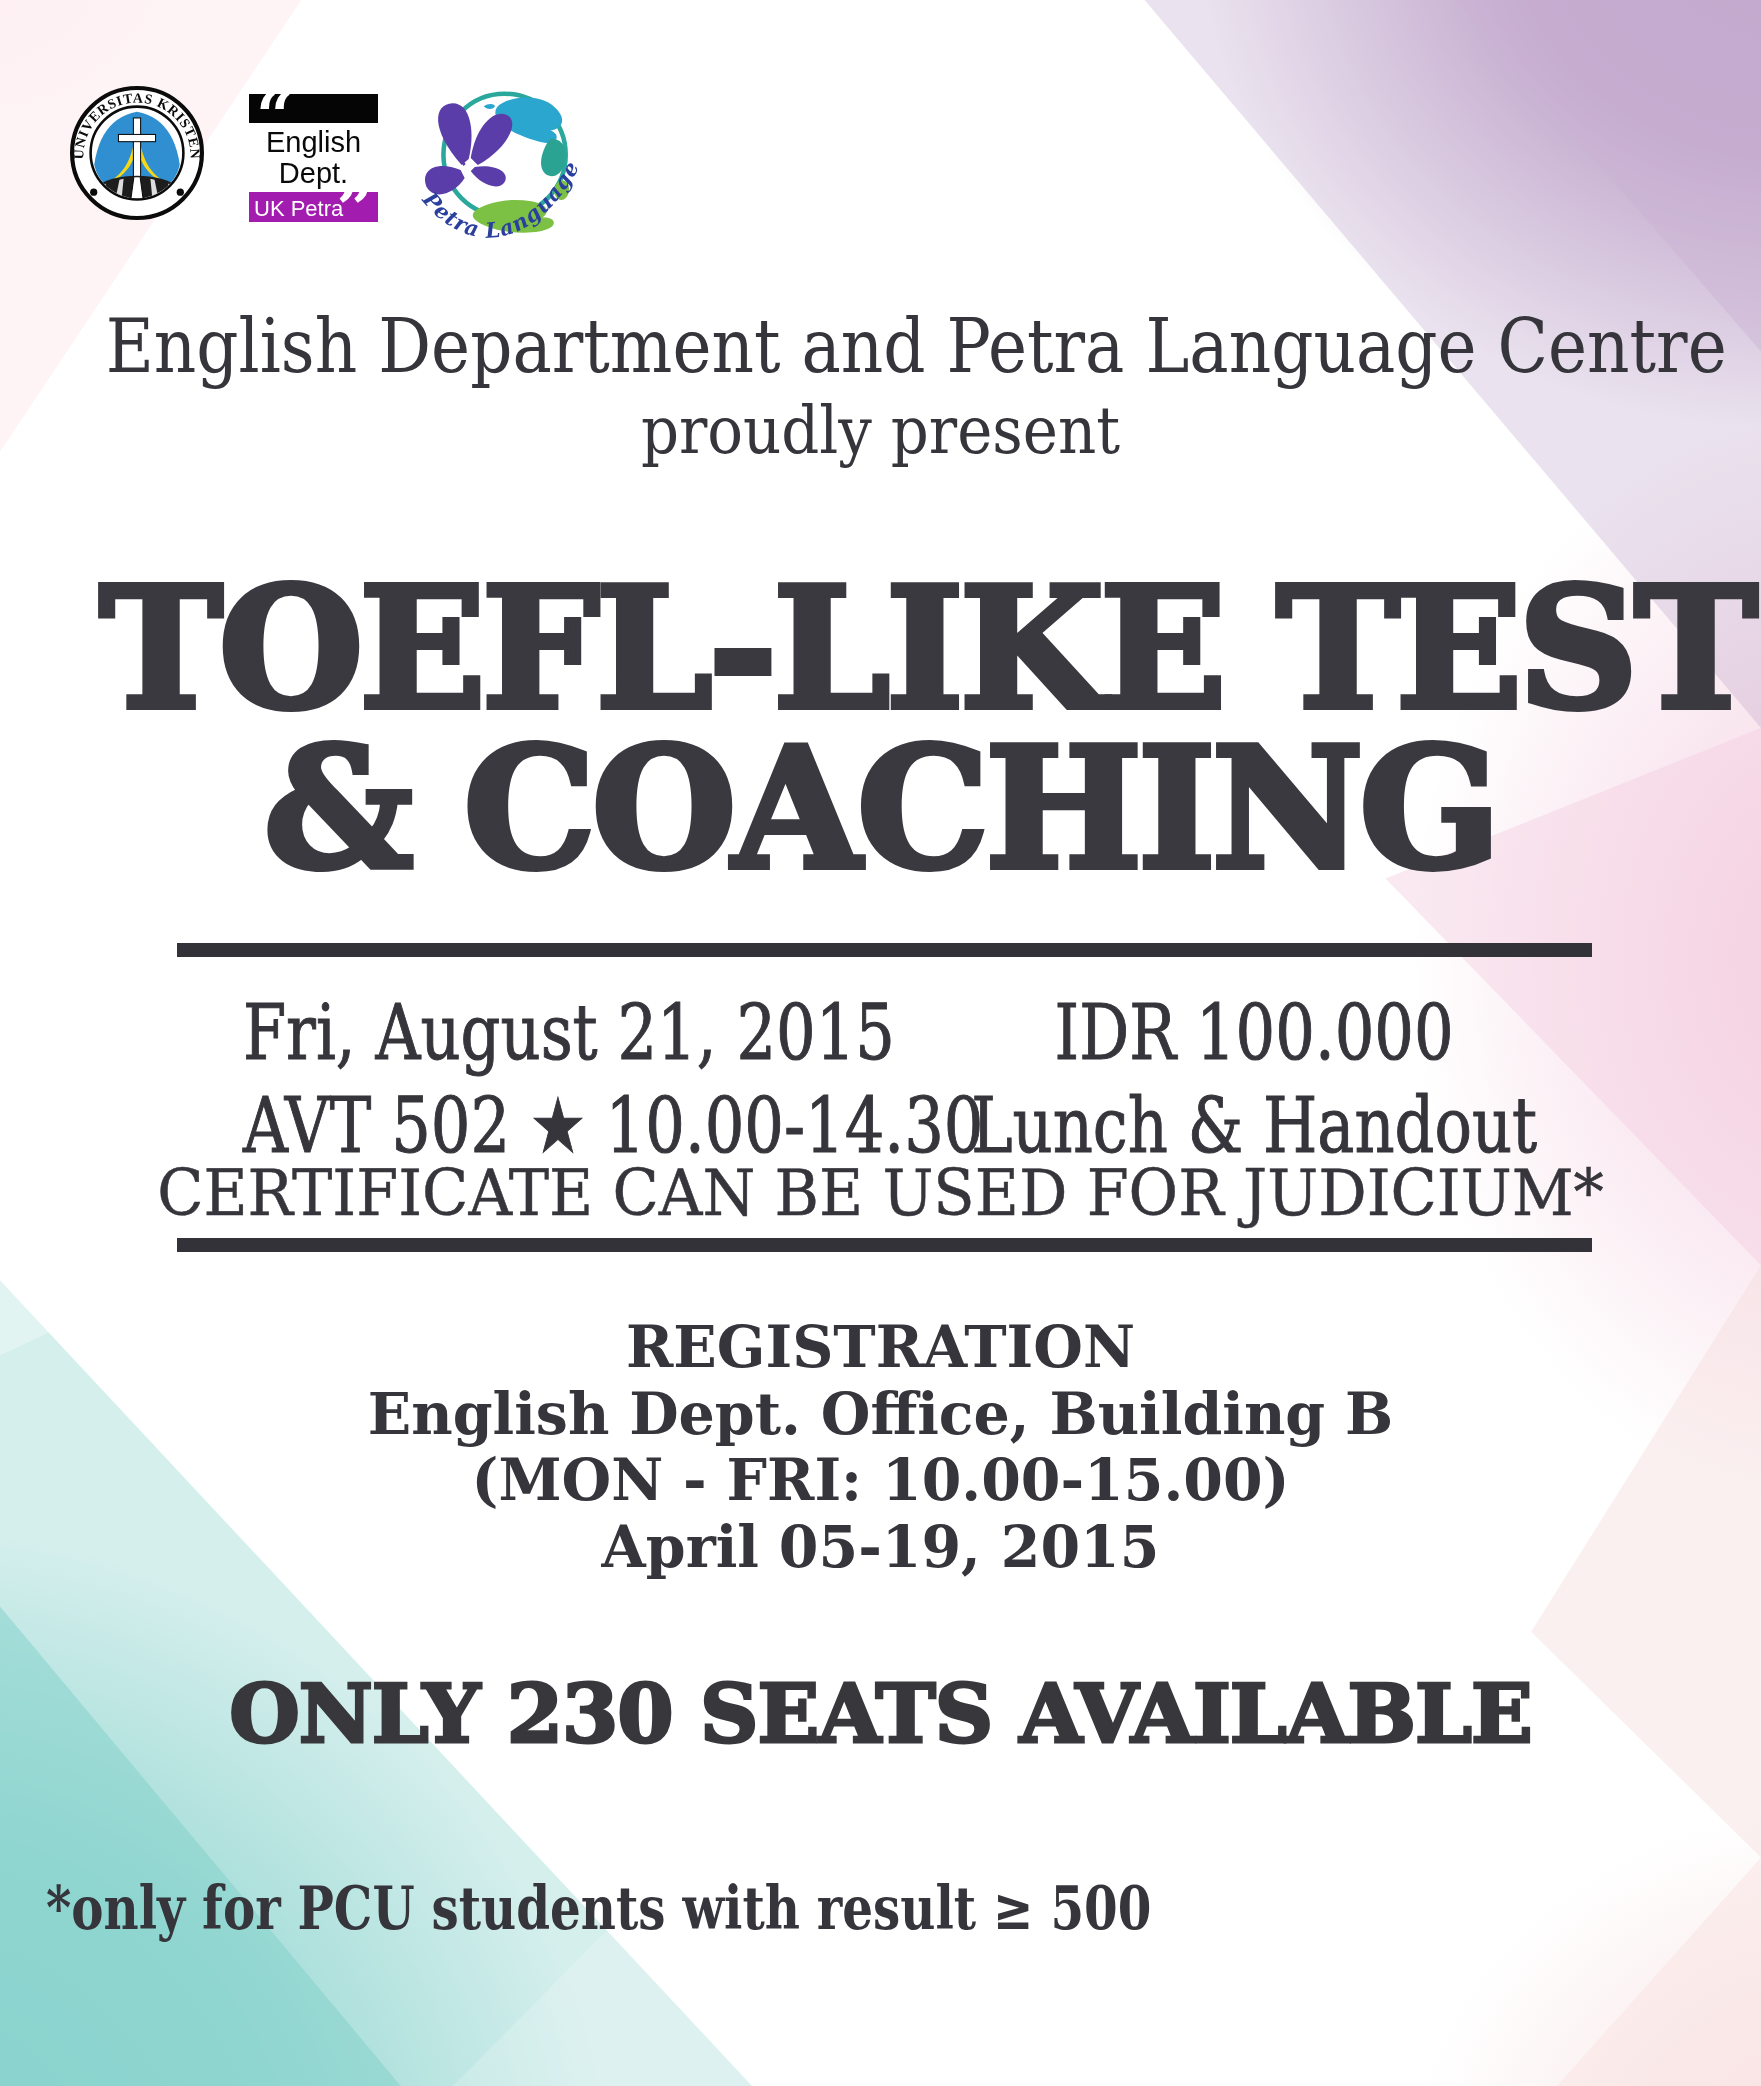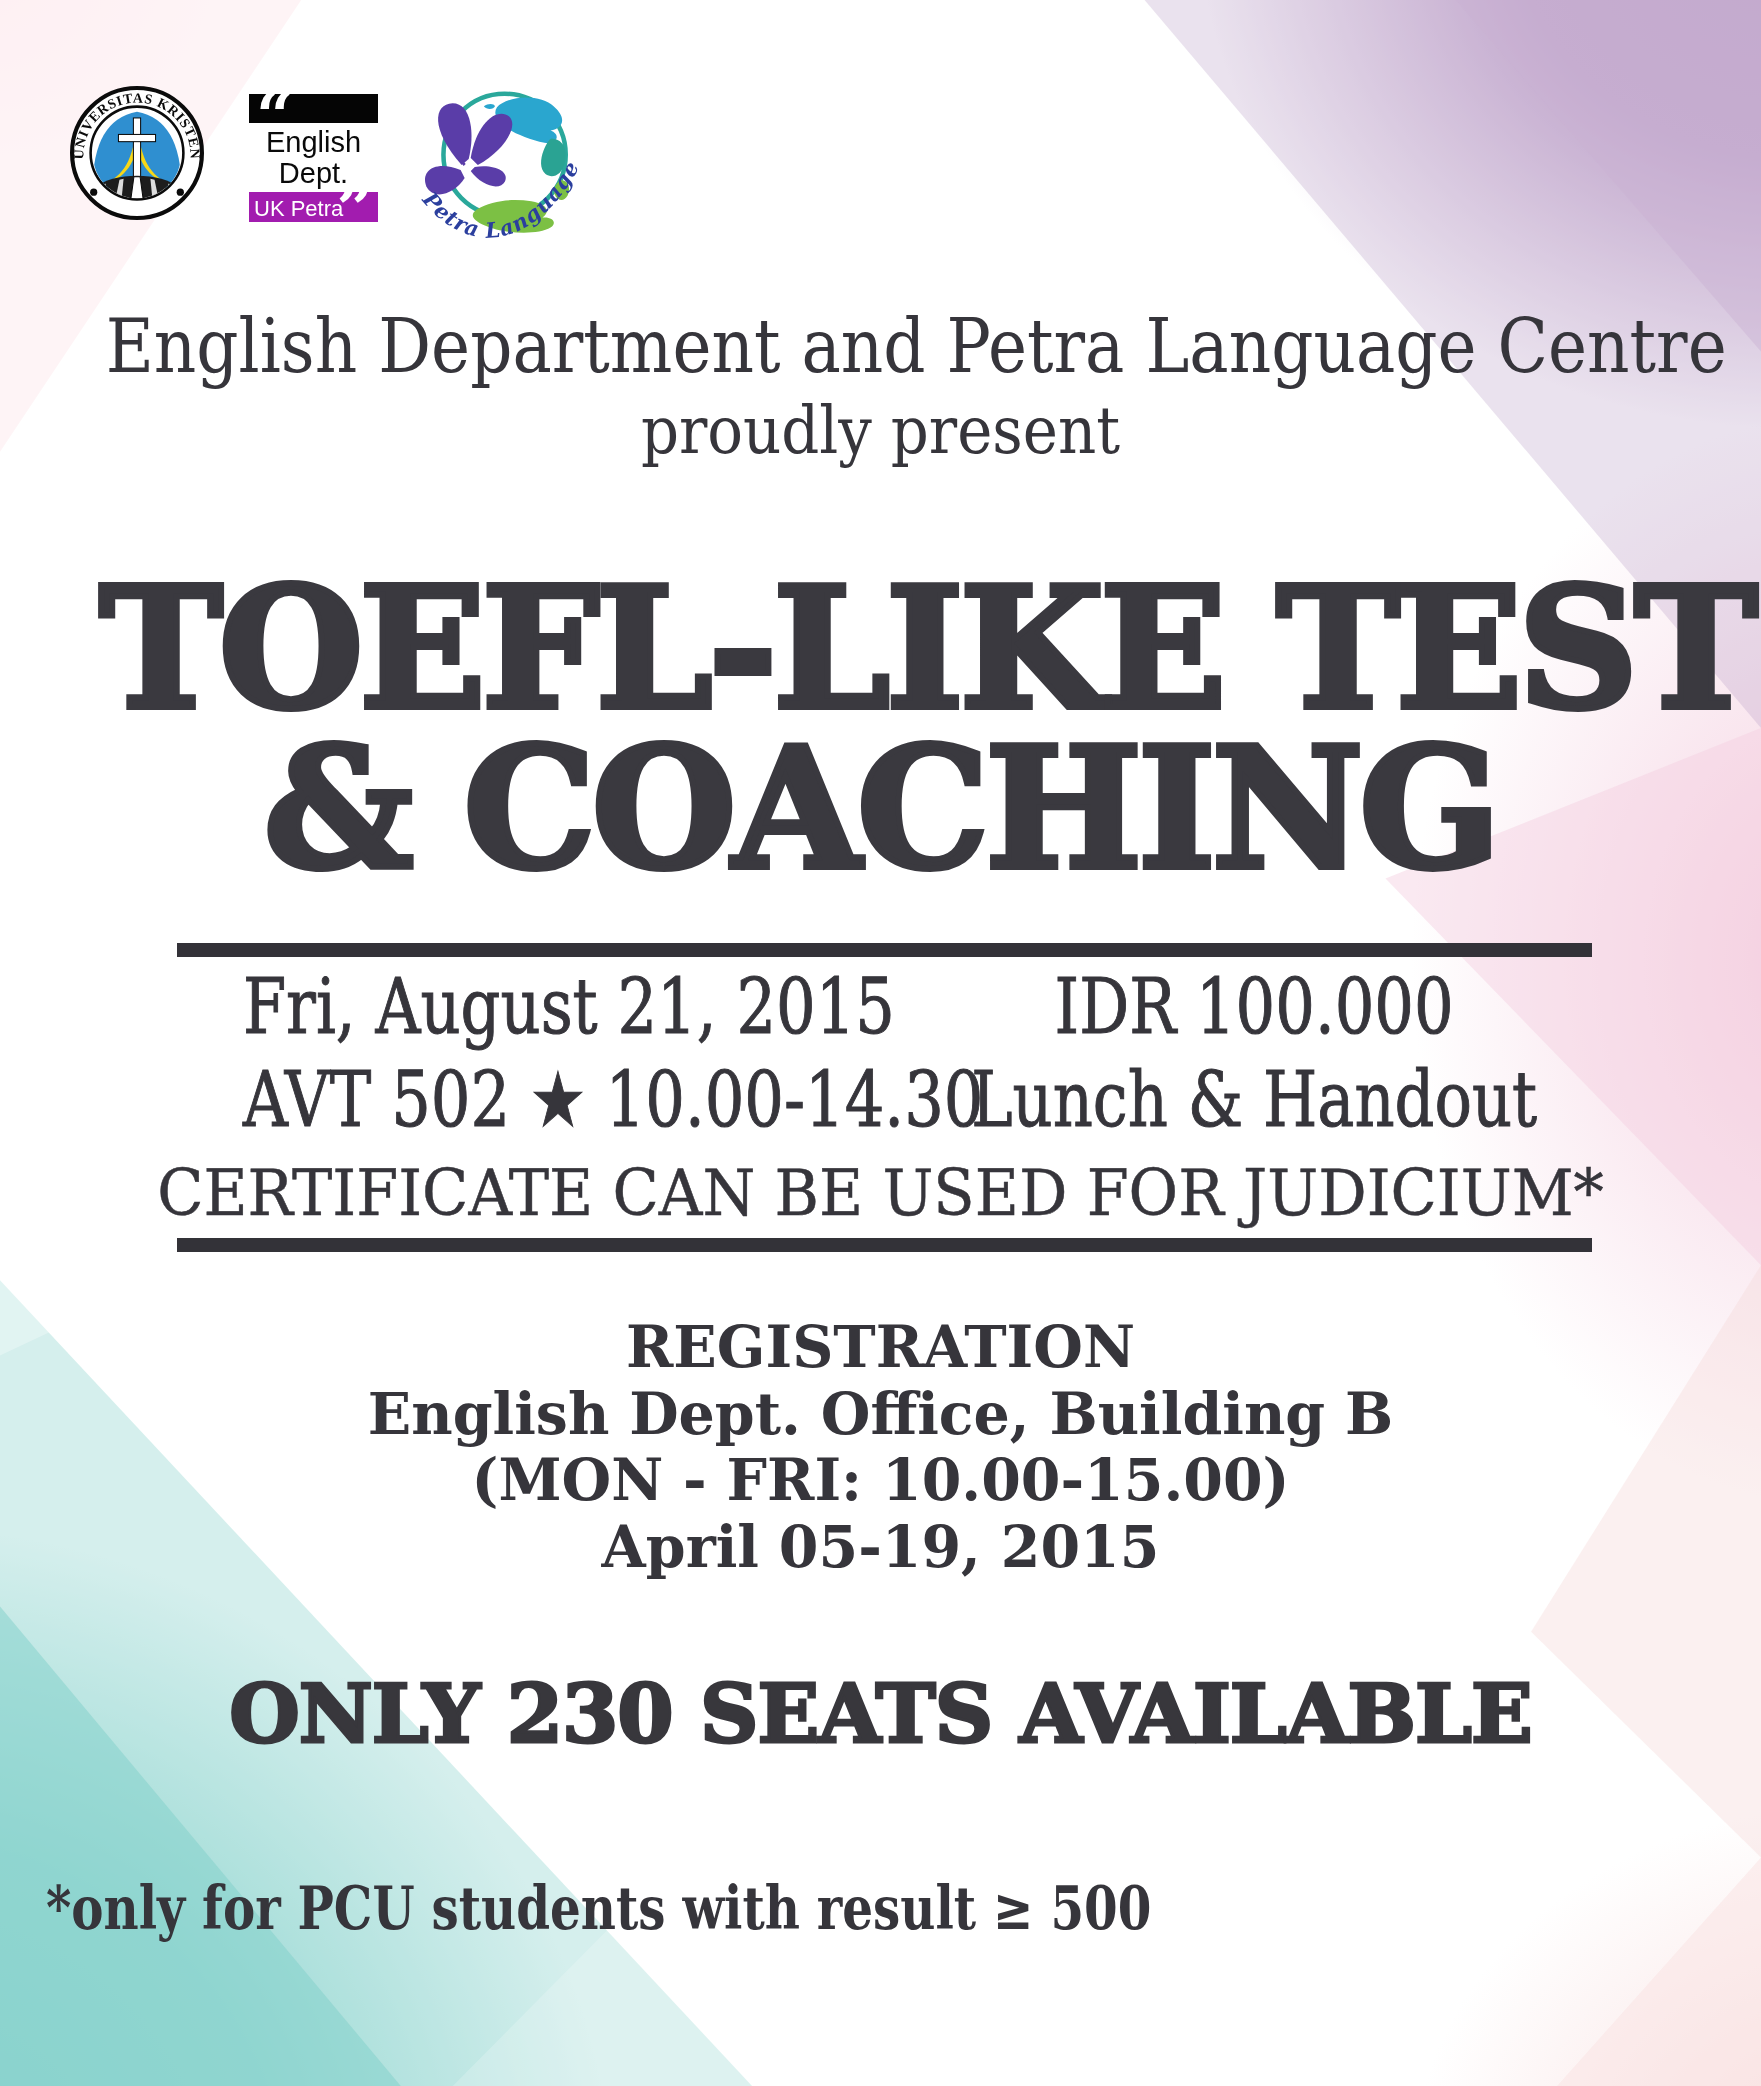--- a/index.html
+++ b/index.html
@@ -47,21 +47,21 @@
     font-weight:bold;letter-spacing:-4px;
     -webkit-text-stroke:6px #3a393f;color:#3a393f;
   }
   .title1{top:566px;font-size:166px;line-height:1;padding-left:46px;}
   .title2{top:726px;font-size:166px;line-height:1;}
   
   .bar{position:absolute;left:177px;width:1415px;height:14px;background:#333238;}
   .bar1{top:943px;}
   .bar2{top:1238px;}
   
-  .info{position:absolute;top:961px;left:177px;width:1415px;display:flex;}
+  .info{position:absolute;top:987px;left:177px;width:1415px;display:flex;}
   .info-col{text-align:center;font-size:76px;line-height:1.22;color:#36353b;-webkit-text-stroke:1px #36353b;}
   .info-left{width:732px;}
   .info-right{flex:1;}
   .info-line{transform:scaleX(0.82);transform-origin:50% 50%;white-space:nowrap;}
   .vdivider{width:6px;height:180px;background:#333238;margin-top:8px;}
   
   .cert{top:1159px;font-size:63px;line-height:1.1;transform:scaleX(0.96);transform-origin:50% 50%;-webkit-text-stroke:0.5px #36353b;}
   
   .registration{position:absolute;top:1314px;left:0;width:100%;text-align:center;
     font-weight:bold;color:#36353b;font-size:57px;line-height:1.17;}

